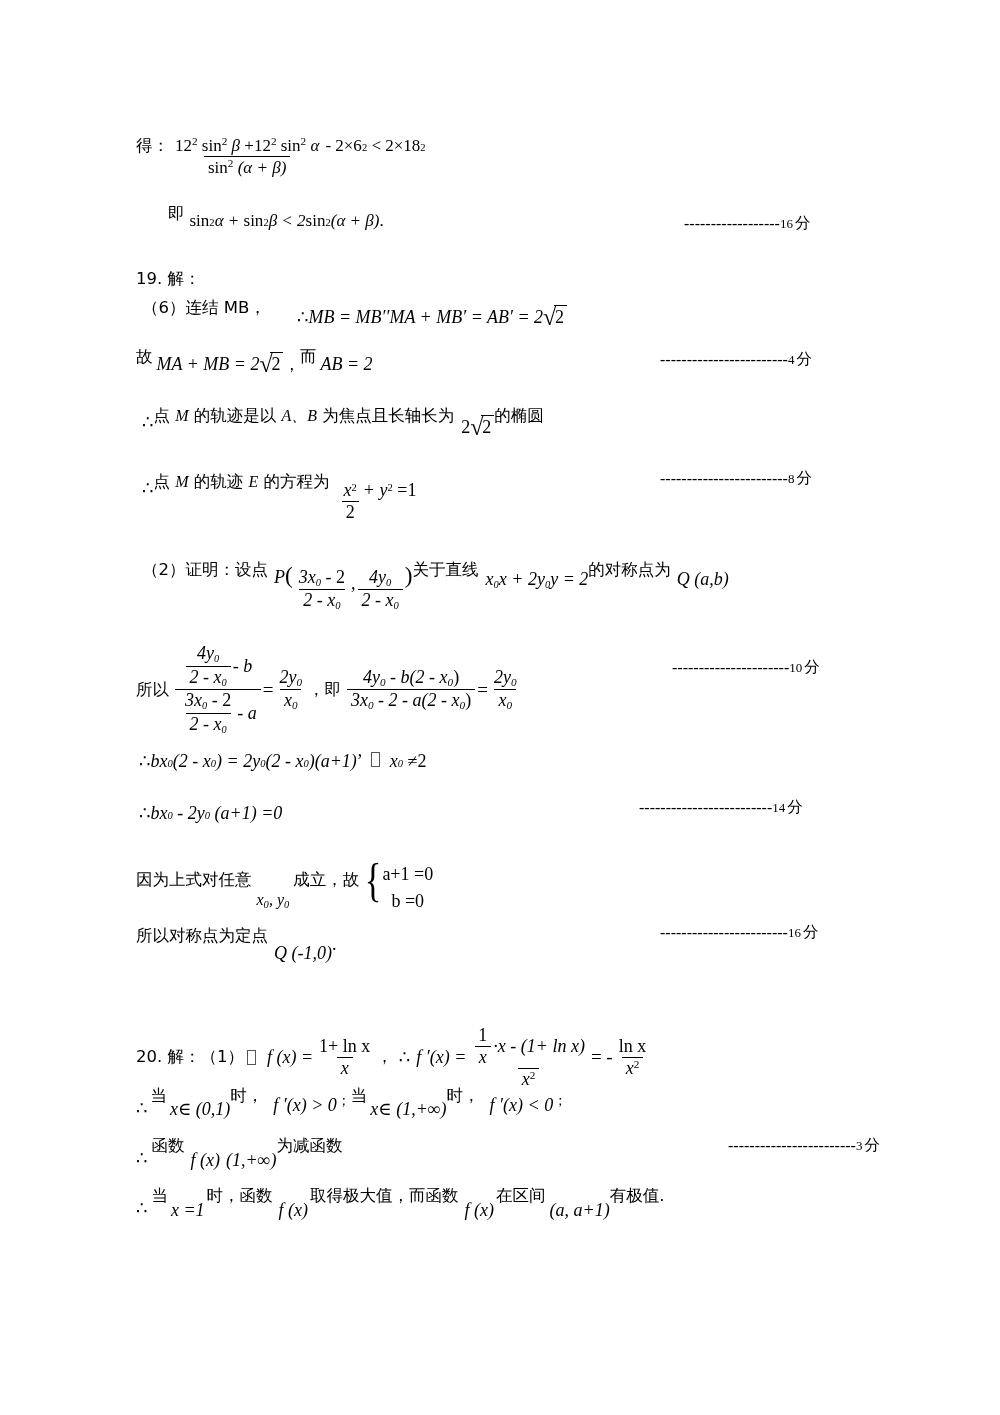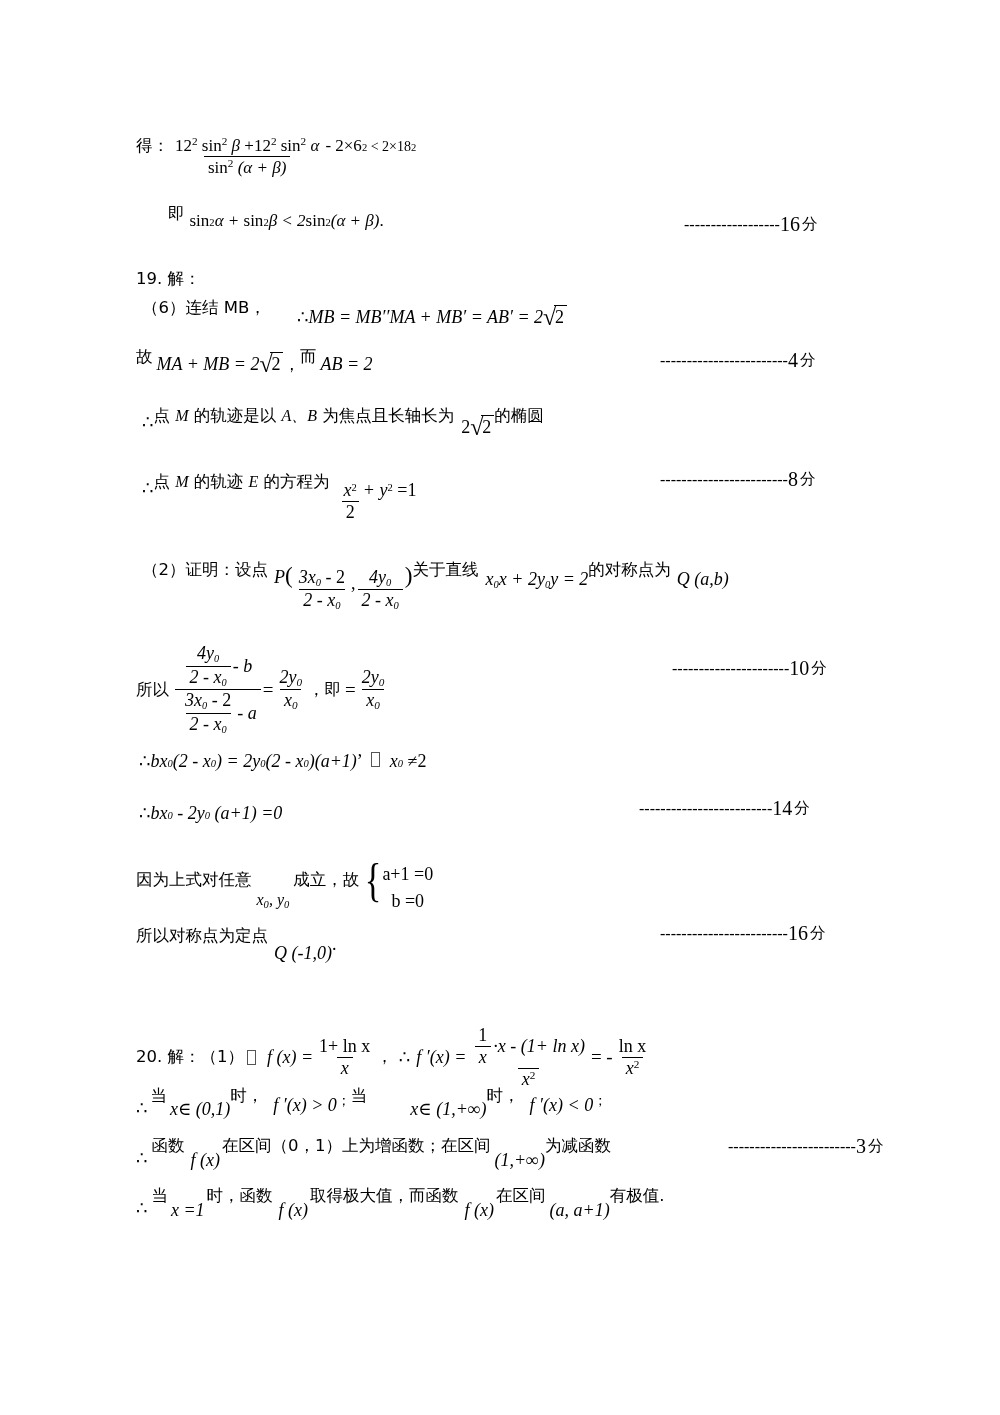--- a/index.html
+++ b/index.html
@@ -115,21 +115,21 @@
     font-family: "DejaVu Sans", "Liberation Sans", sans-serif;
     font-size: 15.5px;
   }
   .score .dashes {
     font-family: "Liberation Serif", "DejaVu Serif", serif;
     letter-spacing: 0px;
     font-size: 16px;
   }
   .score .pts {
     font-family: "Liberation Serif", "DejaVu Serif", serif;
-    font-size: 20px;
+    font-size: 13px;
   }
   .score .fen {
     font-family: "DejaVu Sans", "Liberation Sans", sans-serif;
     font-size: 15.5px;
     margin-left: 2px;
   }
 
   
   .brace-sys {
     display: inline-flex;
@@ -165,21 +165,21 @@
 <div class="page">
 
   <div class="blk" style="left:136px; top:135px;">
     <span class="cn">得：</span>
     <span class="frac" style="font-size:17px;">
       <span class="num"><span class="mathu" style="font-size:17px">12</span><span class="sup">2</span> <span class="mathu" style="font-size:17px">sin</span><span class="sup">2</span> <span class="math" style="font-size:17px">β</span> <span class="mathu" style="font-size:17px">+</span><span class="mathu" style="font-size:17px">12</span><span class="sup">2</span> <span class="mathu" style="font-size:17px">sin</span><span class="sup">2</span> <span class="math" style="font-size:17px">α</span></span>
       <span class="den"><span class="mathu" style="font-size:17px">sin</span><span class="sup">2</span> <span class="math" style="font-size:17px">(α + β)</span></span>
     </span>
     <span class="mathu" style="font-size:17px">- 2×6</span>
       <span class="sup">2</span>
-      <span class="mathu" style="font-size:14px"> &lt; 2×18</span>
+      <span class="mathu" style="font-size:17px"> &lt; 2×18</span>
       <span class="sup">2</span>
   </div>
 
   <div class="blk" style="left:168px; top:210px;">
     <span class="cn" style="position:relative; top:-7px;">即</span>
     <span style="display:inline-block; width:5px;"></span>
     <span class="mathu" style="font-size:17px">sin</span>
       <span class="sup">2</span>
       <span class="math" style="font-size:17px">α + </span>
       <span class="mathu" style="font-size:17px">sin</span>
@@ -304,20 +304,24 @@
         <span class="math">- a</span>
       </span>
     </span>
     <span class="mathu" style="font-size:19px; position:relative; top:22px;">=</span>
     <span class="frac" style="font-size:17px; position:relative; top:22px;">
       <span class="num"><span class="math">2y</span><span class="sub">0</span></span>
       <span class="den"><span class="math">x</span><span class="sub">0</span></span>
     </span>
     <span class="cn" style="position:relative; top:22px;">，即</span>
     <span style="display:inline-block;width:4px;"></span>
+    <span class="frac" style="font-size:17px; position:relative; top:22px;">
+      <span class="num"><span class="math">4y</span><span class="sub">0</span><span class="math"> - b(2 - x</span><span class="sub">0</span><span class="mathu">)</span></span>
+      <span class="den"><span class="math">3x</span><span class="sub">0</span><span class="math"> - 2 - a(2 - x</span><span class="sub">0</span><span class="mathu">)</span></span>
+    </span>
     <span class="mathu" style="font-size:19px; position:relative; top:22px;">=</span>
     <span class="frac" style="font-size:17px; position:relative; top:22px;">
       <span class="num"><span class="math">2y</span><span class="sub">0</span></span>
       <span class="den"><span class="math">x</span><span class="sub">0</span></span>
     </span>
   </div>
 
   <div class="score" style="left:672px; top:657px;">
     <span class="dashes">----------------------</span>
       <span class="pts">10</span>
@@ -424,35 +428,34 @@
     <span style="display:inline-block;width:3px;"></span>
     <span class="cn" style="position:relative; top:-6px;">当</span>
     <span style="display:inline-block;width:3px;"></span>
     <span class="math" style="position:relative; top:8px;font-style:italic;">x∈ (0,1)</span>
     <span class="cn" style="position:relative; top:-6px;">时，</span>
     <span style="display:inline-block;width:10px;"></span>
     <span class="math" style="position:relative; top:4px;">f ′(x) &gt; 0</span>
     <span class="cn-sm" style="position:relative; top:-2px;">；</span>
     <span class="cn" style="position:relative; top:-6px;">当</span>
     <span style="display:inline-block;width:3px;"></span>
-    <span class="math" style="position:relative; top:8px;margin-left:40px;">x∈ (1,+∞)</span>
+    <span class="math" style="position:relative; top:8px;">x∈ (1,+∞)</span>
     <span class="cn" style="position:relative; top:-6px;">时，</span>
     <span style="display:inline-block;width:10px;"></span>
     <span class="math" style="position:relative; top:4px;">f ′(x) &lt; 0</span>
     <span class="cn-sm" style="position:relative; top:-2px;">；</span>
   </div>
 
   <div class="blk" style="left:136px; top:1140px;">
     <span class="mathu" style="position:relative; top:7px;">∴</span>
     <span style="display:inline-block;width:4px;"></span>
     <span class="cn" style="position:relative; top:-6px;">函数</span>
     <span style="display:inline-block;width:6px;"></span>
     <span class="math" style="position:relative; top:9px;">f (x)</span>
     <span style="display:inline-block;width:2px;"></span>
-    <span class="cn" style="position:relative; top:-6px;">在区间（0，1）上为增函数；在区间</span>
     <span style="display:inline-block;width:4px;"></span>
     <span class="math" style="position:relative; top:9px;">(1,+∞)</span>
     <span class="cn" style="position:relative; top:-6px;">为减函数</span>
   </div>
 
   <div class="score" style="left:728px; top:1135px;">
     <span class="dashes">------------------------</span>
       <span class="pts">3</span>
       <span class="fen">分</span>
   </div>

